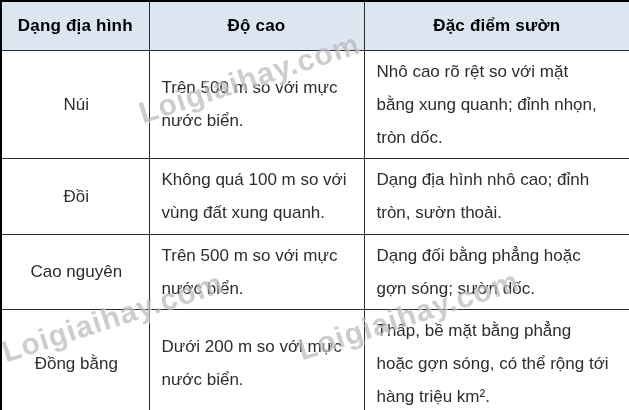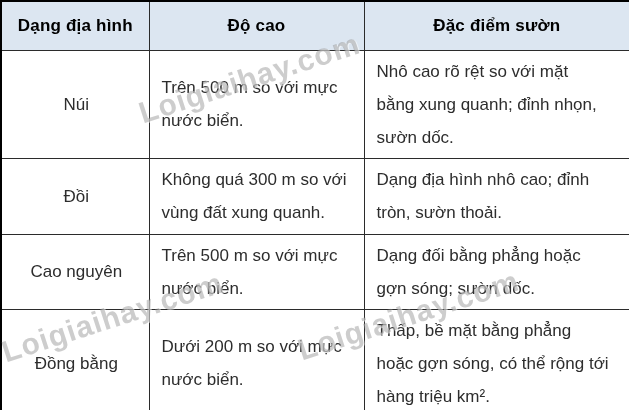--- a/index.html
+++ b/index.html
@@ -92,25 +92,25 @@
         <th class="hdr">Dạng địa hình</th>
         <th class="hdr">Độ cao</th>
         <th class="hdr">Đặc điểm sườn</th>
       </tr>
       <tr class="row-nui">
         <td class="cell cell-landform">Núi</td>
         <td class="cell">Trên 500 m so với mực
 nước biển.</td>
         <td class="cell">Nhô cao rõ rệt so với mặt
 bằng xung quanh; đỉnh nhọn,
-sườn dốc.</td>
+tròn dốc.</td>
       </tr>
       <tr class="row-doi">
         <td class="cell cell-landform">Đồi</td>
-        <td class="cell">Không quá 300 m so với
+        <td class="cell">Không quá 100 m so với
 vùng đất xung quanh.</td>
         <td class="cell">Dạng địa hình nhô cao; đỉnh
 tròn, sườn thoải.</td>
       </tr>
       <tr class="row-caonguyen">
         <td class="cell cell-landform">Cao nguyên</td>
         <td class="cell">Trên 500 m so với mực
 nước biển.</td>
         <td class="cell">Dạng đối bằng phẳng hoặc
 gợn sóng; sườn dốc.</td>

